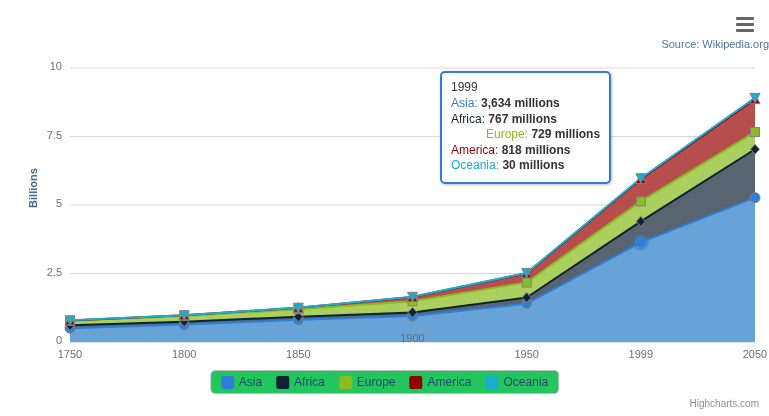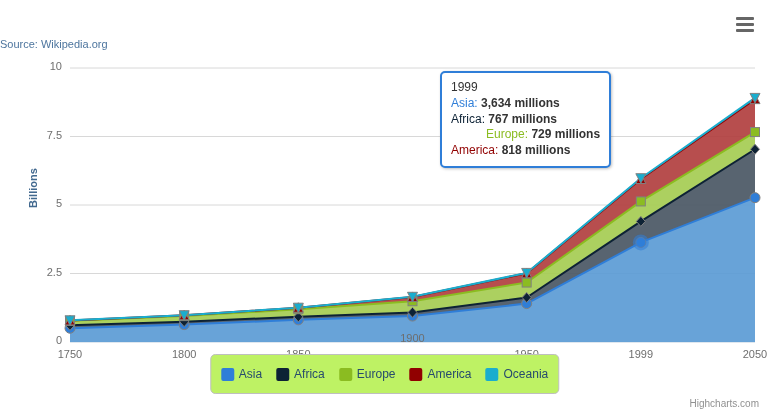--- a/index.html
+++ b/index.html
@@ -27,21 +27,21 @@
     font-size: 17px;
     color: #274b6d;
     font-family: "Liberation Sans", sans-serif;
     letter-spacing: 0.1px;
   }
   .chart-subtitle {
     position: absolute;
     top: 38px;
     left: 0;
     width: 769px;
-    text-align: left;
+    text-align: right;
     font-size: 11px;
     color: #4d759e;
     font-family: "Liberation Sans", sans-serif;
   }
   
   .context-button {
     position: absolute;
     top: 13px;
     right: 12px;
     width: 24px;
@@ -126,22 +126,22 @@
   .tooltip .tt-val { font-weight: bold; color: #333333; margin-top: 42px; }
 
   
   .legend {
     position: absolute;
     left: 50%;
     transform: translateX(-50%);
     bottom: 22px;
     border: 1px solid #bfbfbf;
     border-radius: 5px;
-    background: #bef264;
-    padding: 12px 10px;
+    background: #22c55e;
+    padding: 4px 10px;
     display: flex;
     align-items: center;
     gap: 14px;
   }
   .legend-item {
     display: flex;
     align-items: center;
     gap: 5px;
     cursor: pointer;
   }
@@ -262,20 +262,21 @@
     </div>
   <div class="y-axis-title">Billions</div>
 
   <div class="tooltip">
     <div class="tt-header">1999</div>
     <div id="tt-rows">
         <div class="tt-row"><span class="tt-name" style="color: rgb(47, 126, 216);">Asia: </span><span class="tt-val">3,634 millions</span></div>
         <div class="tt-row"><span class="tt-name" style="color: rgb(13, 34, 53);">Africa: </span><span class="tt-val">767 millions</span></div>
         <div class="tt-row"><span class="tt-name" style="color: rgb(139, 188, 33); margin-left: 35px;">Europe: </span><span class="tt-val">729 millions</span></div>
         <div class="tt-row"><span class="tt-name" style="color: rgb(145, 0, 0);">America: </span><span class="tt-val">818 millions</span></div>
+        <div class="tt-row"><span class="tt-name" style="color: rgb(26, 173, 206);">Oceania: </span><span class="tt-val">30 millions</span></div>
       </div>
   </div>
 
   <div class="legend">
       <div class="legend-item">
         <span class="legend-swatch" style="background: rgb(47, 126, 216);"></span>
         <span class="legend-text">Asia</span>
       </div>
       <div class="legend-item">
         <span class="legend-swatch" style="background: rgb(13, 34, 53);"></span>

